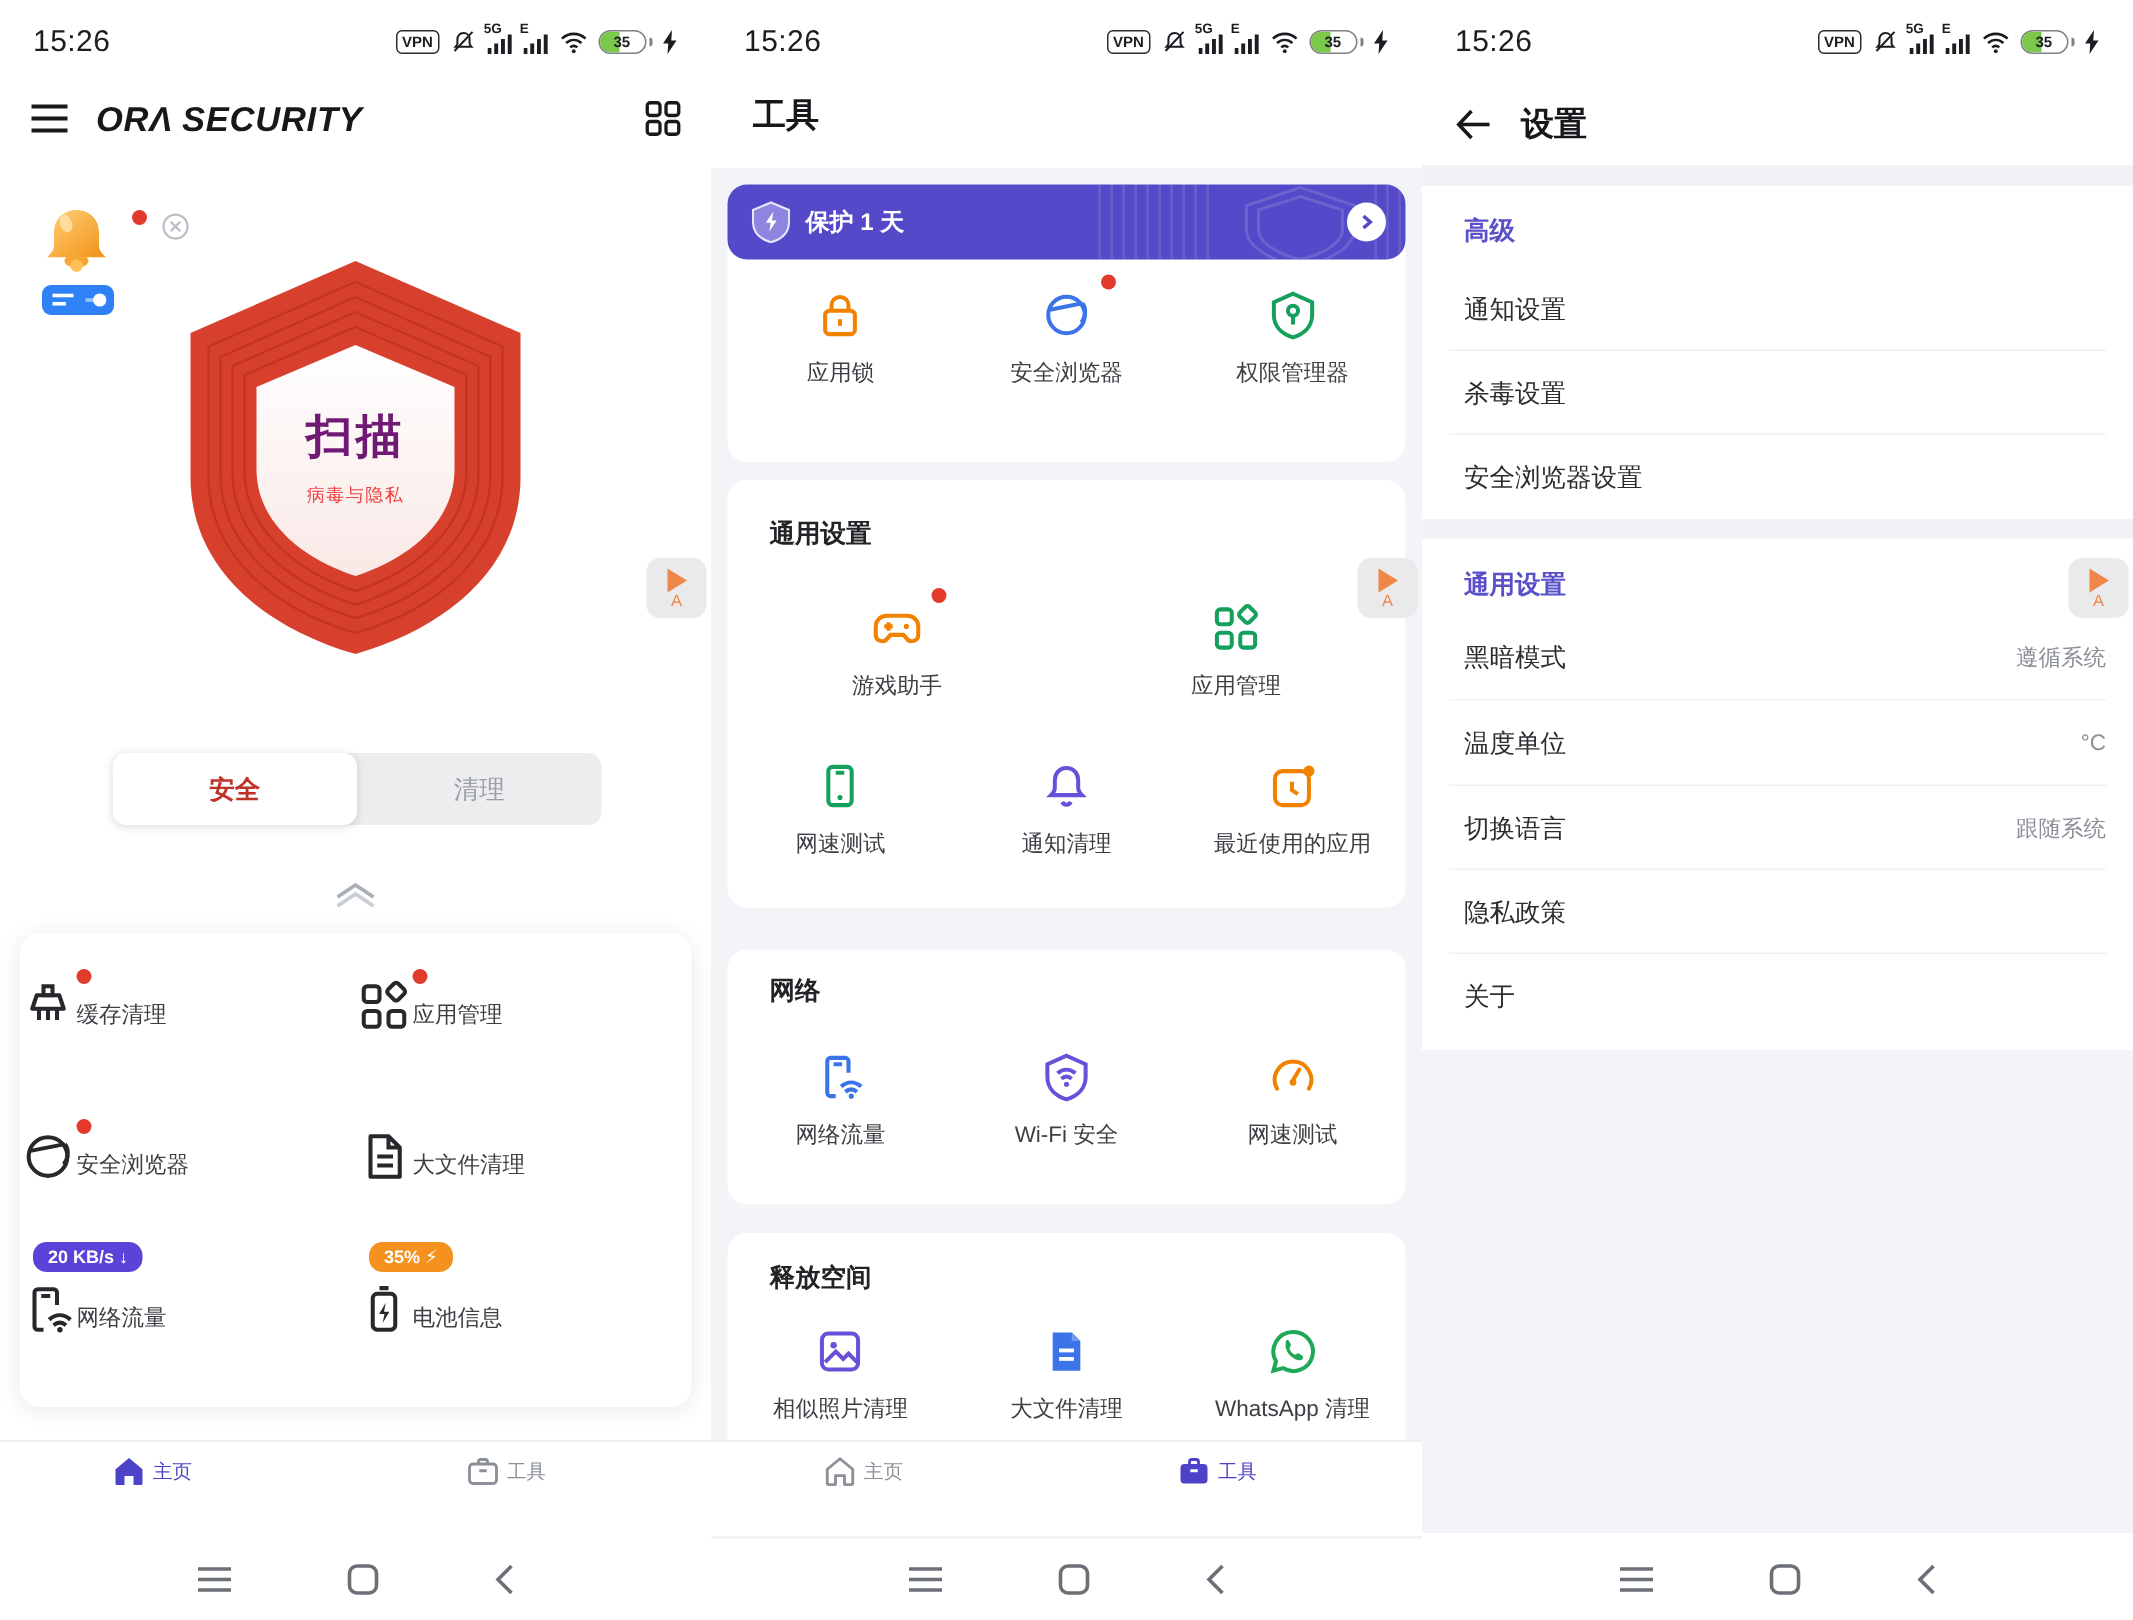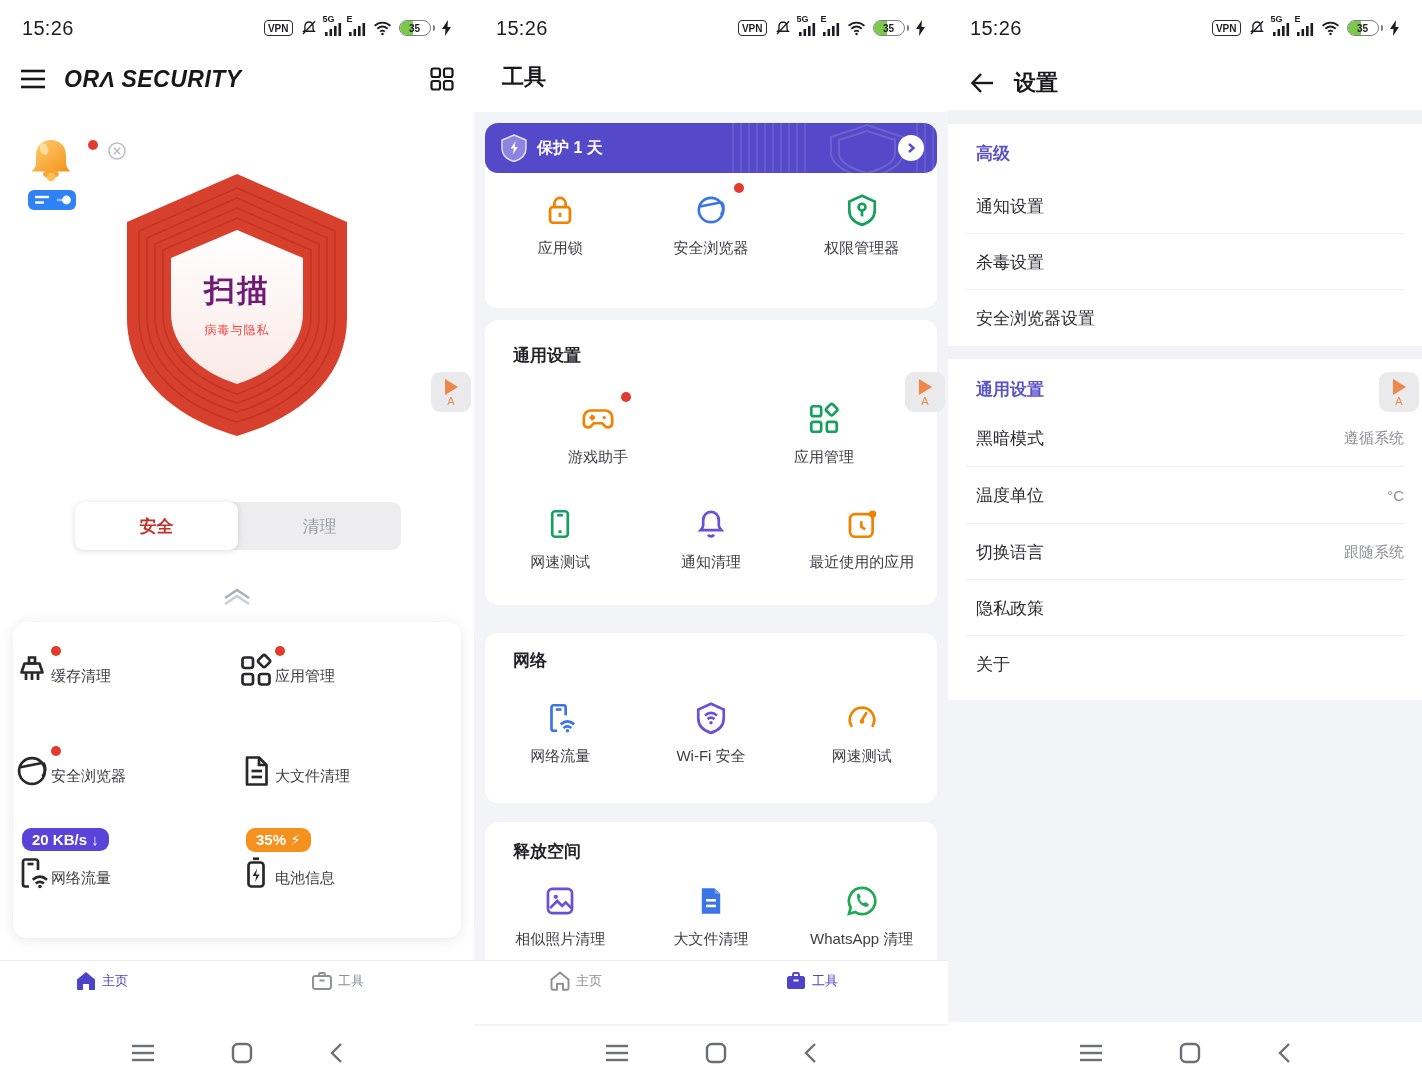--- a/index.html
+++ b/index.html
@@ -17,21 +17,21 @@
   .vpn-badge { font-size:10px; font-weight:bold; border:1.6px solid #2a2c30; border-radius:4px; padding:0 3px; line-height:13px; height:16px; display:flex; align-items:center; }
   .sig { position:relative; display:flex; align-items:flex-start; }
   .sig .sig-lbl { position:absolute; top:-7px; left:-2px; font-size:9px; font-weight:bold; }
   .battery { position:relative; width:32px; height:16px; border:1.6px solid #7d8087; border-radius:8px; overflow:hidden; display:flex; align-items:center; }
   .battery .fill { position:absolute; left:0; top:0; bottom:0; width:46%; background:#7cc84a; }
   .battery .pct { position:relative; width:100%; text-align:center; font-size:10px; font-weight:bold; color:#1b1d22; }
   .battery-nub { width:2.5px; height:6px; background:#7d8087; border-radius:0 2px 2px 0; margin-left:-5px; }
 
   
   .dot { position:absolute; width:10px; height:10px; border-radius:50%; background:#e23b2e; }
-  .badge { position:absolute; top:-26px; left:50%; margin-left:-10px; color:#fff; font-size:15px; font-weight:bold; padding:3px 10px; border-radius:9px; white-space:nowrap; }
+  .badge { position:absolute; top:-26px; left:50%; margin-left:-10px; color:#fff; font-size:12px; font-weight:bold; padding:3px 10px; border-radius:9px; white-space:nowrap; }
   .badge.purple { background:#5a43d8; }
   .badge.orange { background:#f5911e; }
   .tile-label { font-size:15px; color:#3c3f44; text-align:center; margin-top:10px; white-space:nowrap; }
 
   
   .s1-header { position:absolute; top:56px; left:0; right:0; height:46px; display:flex; align-items:center; padding:0 20px; }
   .logo { font-size:23px; font-weight:900; font-style:italic; color:#17181c; letter-spacing:.5px; margin-left:18px; }
   .s1-header .spacer { flex:1; }
   .notif { position:absolute; left:26px; top:136px; width:110px; height:80px; }
   .shield-wrap { position:absolute; left:117px; top:166px; width:240px; height:278px; }

